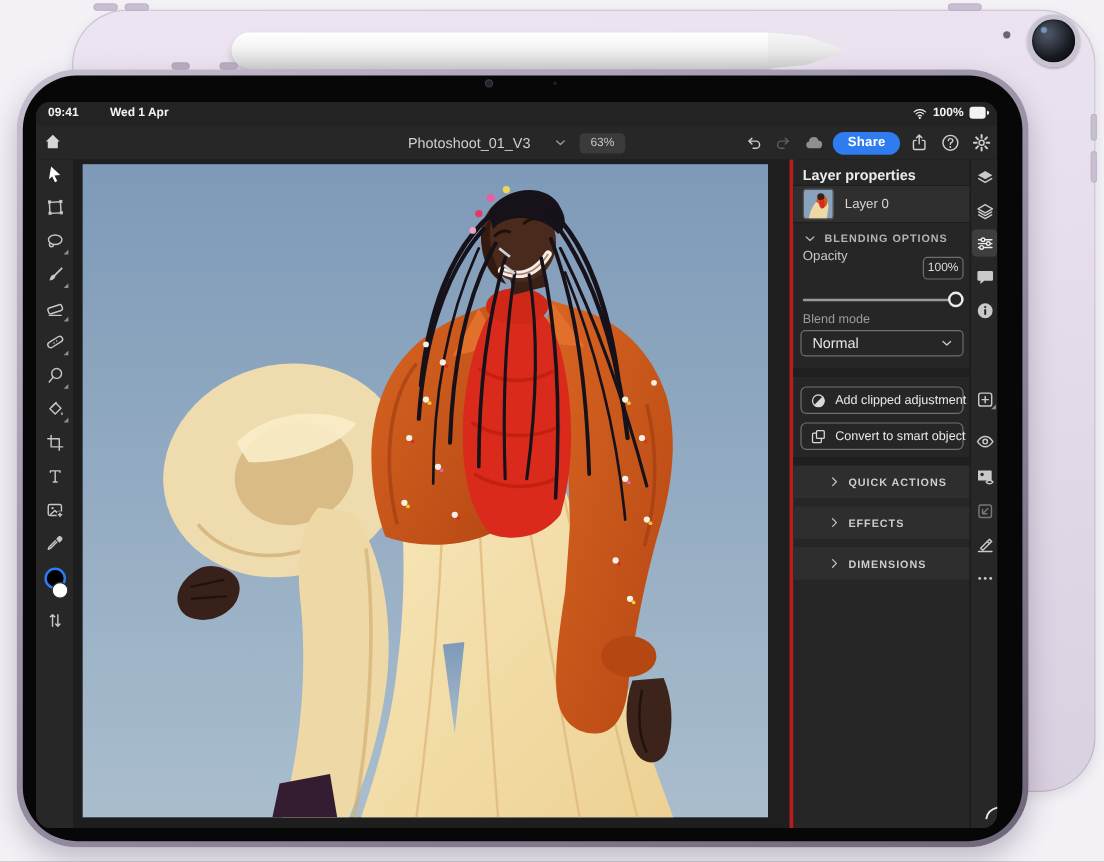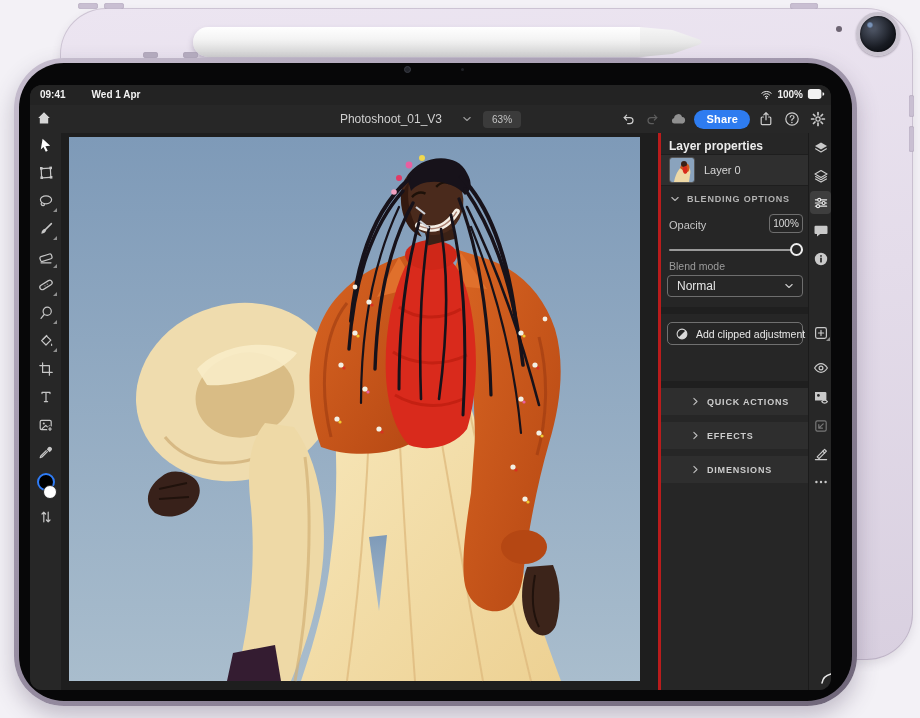--- a/index.html
+++ b/index.html
@@ -63,21 +63,21 @@
   
   .panel{position:absolute;left:628px;top:48px;width:150px;height:557px;background:#262626;border-left:3px solid #b91c1c;font-size:11px;}
   .panel-title{position:absolute;left:8px;top:6px;font-size:12px;font-weight:bold;color:#ececec;}
   .layer-row{position:absolute;left:0;top:21px;width:150px;height:30px;background:#2f2f2f;
     border-top:1px solid #1e1e1e;border-bottom:1px solid #1e1e1e;display:flex;align-items:center;}
   .layer-thumb{width:24px;height:24px;margin-left:8px;border-radius:3px;overflow:hidden;border:1px solid #555;}
   .layer-name{margin-left:9px;color:#d6d6d6;}
   .blend-head{position:absolute;left:8px;top:60px;display:flex;align-items:center;gap:6px;color:#b4b4b4;}
   .blend-head .lbl{font-size:9px;letter-spacing:.8px;font-weight:bold;}
   .chev12{width:12px;height:12px;color:#b4b4b4;}
-  .opacity-label{position:absolute;left:8px;top:86px;color:#c6c6c6;}
+  .opacity-label{position:absolute;left:8px;top:75px;color:#c6c6c6;}
   .opacity-chip{position:absolute;right:8px;top:81px;width:32px;height:17px;border:1px solid #6e6e6e;border-radius:4px;
     font-size:10px;color:#dcdcdc;display:flex;align-items:center;justify-content:center;}
   .slider{position:absolute;left:8px;top:110px;width:134px;height:14px;}
   .slider .track{position:absolute;left:0;top:6px;width:134px;height:2px;background:#9a9a9a;border-radius:1px;}
   .slider .knob{position:absolute;right:0;top:0;width:13px;height:13px;border-radius:50%;background:#262626;border:2px solid #ececec;box-sizing:border-box;}
   .blend-label{position:absolute;left:8px;top:127px;font-size:10.5px;color:#9c9c9c;}
   .blend-select{position:absolute;left:6px;top:142px;width:136px;height:22px;border:1px solid #6e6e6e;border-radius:4px;
     display:flex;align-items:center;box-sizing:border-box;}
   .blend-select .val{margin-left:9px;font-size:12px;color:#e4e4e4;flex:1;}
   .blend-select .chev{margin-right:7px;width:12px;height:12px;color:#c9c9c9;}
@@ -448,20 +448,27 @@
             </svg></span>
       </div>
       <div class="gap-band" style="top:174px;height:7px;"></div>
       <div class="panel-btn" style="top:189px;" id="panel-btn-0">
         <span class="ic"><svg viewBox="0 0 16 16" width="14" height="14" fill="none" stroke="currentColor" stroke-width="1.2" stroke-linecap="round" stroke-linejoin="round">
               <circle cx="8" cy="8" r="5.6"></circle>
               <path fill="currentColor" stroke="none" d="M4 12 12 4a5.6 5.6 0 0 1-8 8Z"></path>
             </svg></span>
         <span class="lb">Add clipped adjustment</span>
       </div>
+      <div class="panel-btn" style="top:219px;" id="panel-btn-1">
+        <span class="ic"><svg viewBox="0 0 16 16" width="14" height="14" fill="none" stroke="currentColor" stroke-width="1.2" stroke-linecap="round" stroke-linejoin="round">
+              <rect x="2.4" y="4.6" width="8.4" height="9" rx="1"></rect>
+              <rect x="6.2" y="2.2" width="7.4" height="7.4" rx="1" fill="#272727"></rect>
+            </svg></span>
+        <span class="lb">Convert to smart object</span>
+      </div>
       <div class="gap-band" style="top:248px;height:7px;"></div>
       <div class="sections" id="panel-sections">
           <div class="section-row">
             <span class="chev"><svg viewBox="0 0 16 16" width="11" height="11" fill="none" stroke="currentColor" stroke-width="1.2" stroke-linecap="round" stroke-linejoin="round">
                 <path d="M5.6 3.4 10.2 8l-4.6 4.6" stroke-width="1.6"></path>
               </svg></span>
             <span class="lb">QUICK ACTIONS</span>
           </div>
           <div class="section-row">
             <span class="chev"><svg viewBox="0 0 16 16" width="11" height="11" fill="none" stroke="currentColor" stroke-width="1.2" stroke-linecap="round" stroke-linejoin="round">

